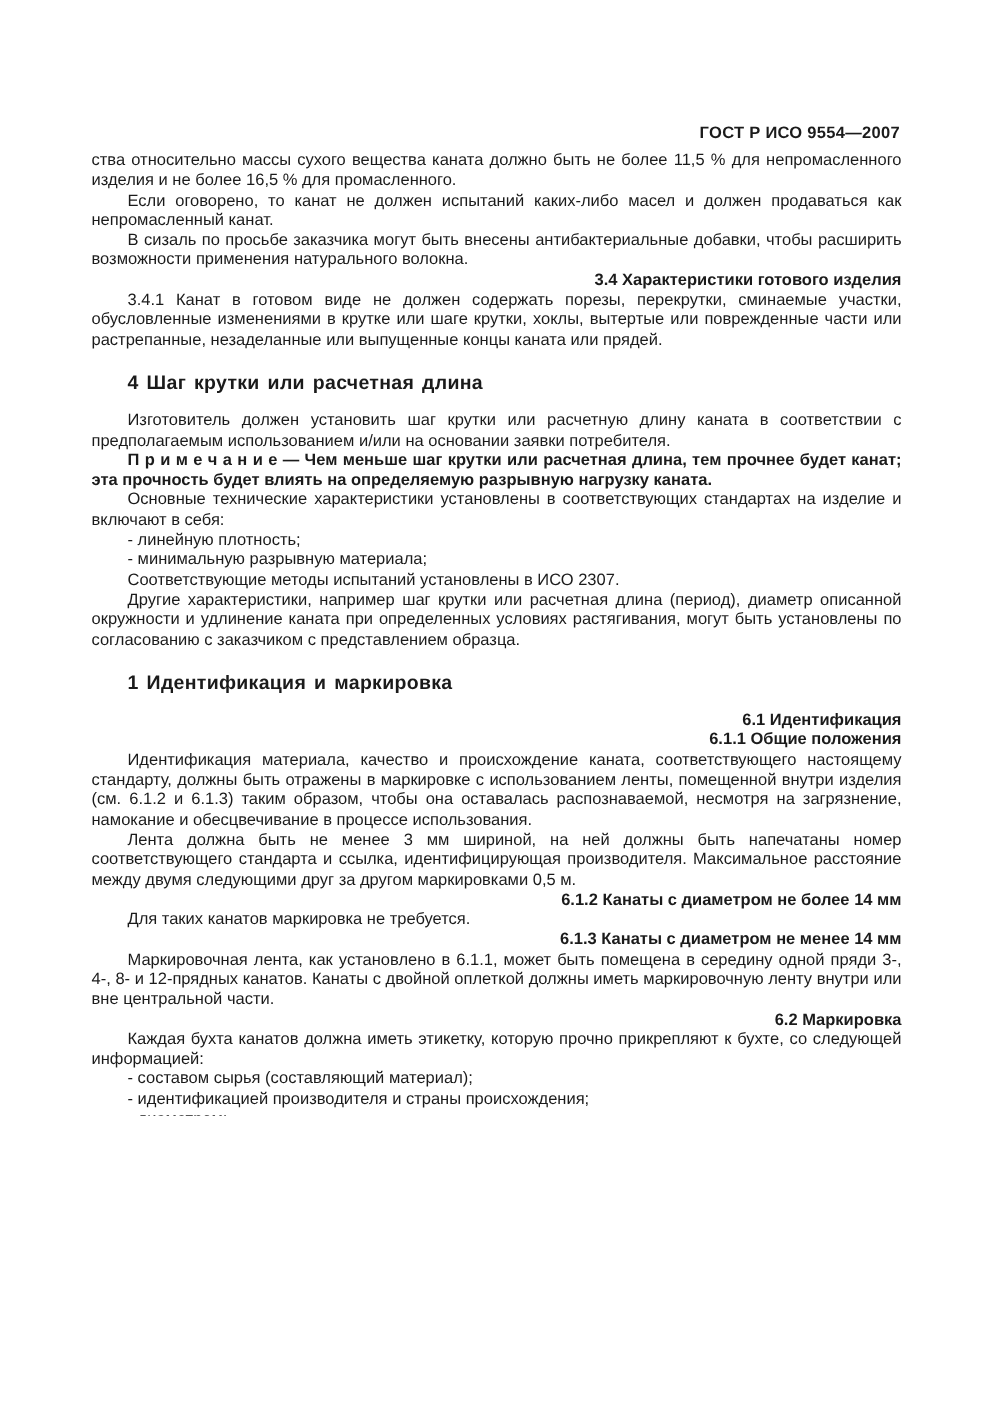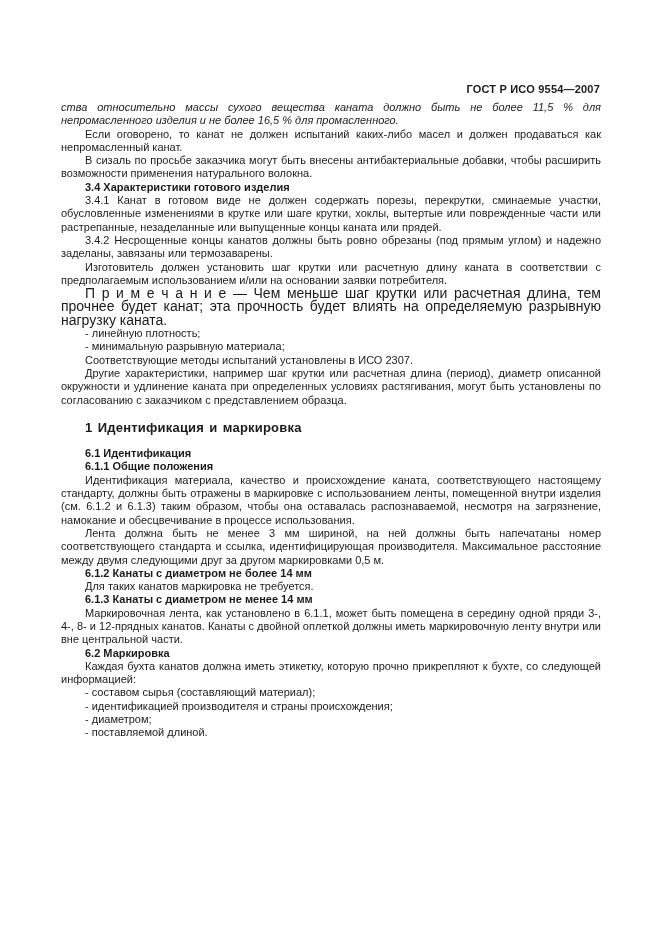--- a/index.html
+++ b/index.html
@@ -25,33 +25,33 @@
   .content {
     position: absolute;
     top: 101px;
     left: 61px;
     width: 540px;
     font-size: 11px;
     line-height: 13.3px;
     text-align: justify;
   }
   .content p { margin: 0; text-indent: 24px; }
-  .content p.continued { text-indent: 0; font-style: italic; }
-  .subhead { font-weight: 700; text-align: left; }
+  .content p.continued { text-indent: 0; }
+  .subhead { font-weight: 700; text-align: right; }
   .list-line { text-align: left; }
   h2.sec {
     font-size: 13px;
     font-weight: 700;
     margin: 14px 0 13px 0;
     text-indent: 24px;
     text-align: left;
     letter-spacing: 0.2px;
     word-spacing: 1.5px;
   }
-  .note { font-size: 14px; line-height: 13.3px; margin: 5px 0 4px 0; }
+  .note { font-size: 11px; line-height: 13.3px; margin: 5px 0 4px 0; font-weight: bold; }
   .footer-left {
     position: absolute;
     left: 59px;
     top: 900px;
     font-size: 10px;
     color: #2a2a2a;
   }
   .footer-right {
     position: absolute;
     right: 61px;
@@ -66,25 +66,26 @@
 
   <div class="running-header">ГОСТ Р ИСО 9554—2007</div>
 
   <div class="content">
 
     <p class="continued">ства относительно массы сухого вещества каната должно быть не более 11,5 % для непромасленного изделия и не более 16,5 % для промасленного.</p>
     <p>Если оговорено, то канат не должен испытаний каких-либо масел и должен продаваться как непромасленный канат.</p>
     <p>В сизаль по просьбе заказчика могут быть внесены антибактериальные добавки, чтобы расширить возможности применения натурального волокна.</p>
     <p class="subhead">3.4 Характеристики готового изделия</p>
     <p>3.4.1 Канат в готовом виде не должен содержать порезы, перекрутки, сминаемые участки, обусловленные изменениями в крутке или шаге крутки, хоклы, вытертые или поврежденные части или растрепанные, незаделанные или выпущенные концы каната или прядей.</p>
-    <p>3.4.2 Несрощенные концы канатов должны быть ровно обрезаны (под прямым углом) и надежно заделаны, завязаны или термозаварены.</p>
 
+    <h2 class="sec">4 Шаг крутки или расчетная длина</h2>
     <p>Изготовитель должен установить шаг крутки или расчетную длину каната в соответствии с предполагаемым использованием и/или на основании заявки потребителя.</p>
     <p class="note">П р и м е ч а н и е — Чем меньше шаг крутки или расчетная длина, тем прочнее будет канат; эта прочность будет влиять на определяемую разрывную нагрузку каната.</p>
 
+    <p>Основные технические характеристики установлены в соответствующих стандартах на изделие и включают в себя:</p>
     <p class="list-line">- линейную плотность;</p>
     <p class="list-line">- минимальную разрывную материала;</p>
     <p>Соответствующие методы испытаний установлены в ИСО 2307.</p>
     <p>Другие характеристики, например шаг крутки или расчетная длина (период), диаметр описанной окружности и удлинение каната при определенных условиях растягивания, могут быть установлены по согласованию с заказчиком с представлением образца.</p>
 
     <h2 class="sec">1 Идентификация и маркировка</h2>
     <p class="subhead">6.1 Идентификация</p>
     <p class="subhead">6.1.1 Общие положения</p>
     <p>Идентификация материала, качество и происхождение каната, соответствующего настоящему стандарту, должны быть отражены в маркировке с использованием ленты, помещенной внутри изделия (см. 6.1.2 и 6.1.3) таким образом, чтобы она оставалась распознаваемой, несмотря на загрязнение, намокание и обесцвечивание в процессе использования.</p>
     <p>Лента должна быть не менее 3 мм шириной, на ней должны быть напечатаны номер соответствующего стандарта и ссылка, идентифицирующая производителя. Максимальное расстояние между двумя следующими друг за другом маркировками 0,5 м.</p>

